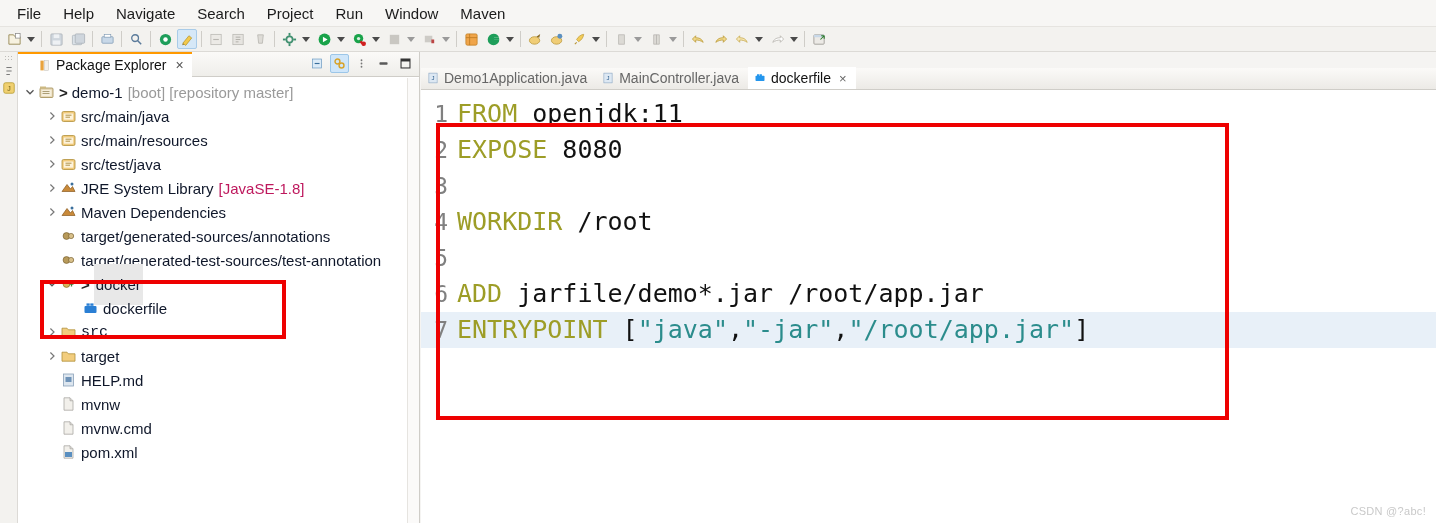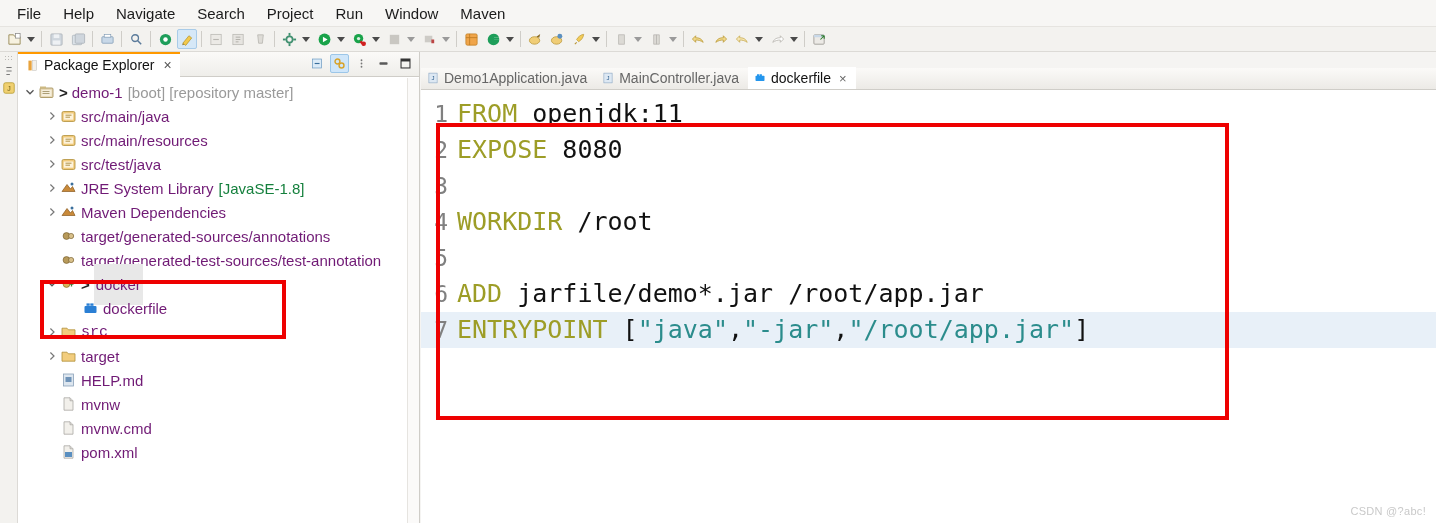--- a/index.html
+++ b/index.html
@@ -102,21 +102,21 @@
   }
   .explorer-tabbar {
     position: relative;
     height: 25px;
     background: linear-gradient(#fbfaf8, #efeeea);
     border-bottom: 1px solid #cfcdc8;
     display: flex; align-items: center;
   }
   .explorer-tab {
     display: flex; align-items: center; gap: 5px;
-    height: 25px; padding: 0 8px 0 8px;
+    height: 25px; padding: 0 8px 0 20px;
     background: #ffffff;
     border-top: 2px solid #ff9900;
     font-size: 14px;
     color: #111;
     position: relative;
   }
   .tab-close {
     font-size: 14px; color: #555; margin-left: 4px; line-height: 1;
   }
   .explorer-tools {
@@ -148,24 +148,24 @@
   .arrow {
     width: 16px; height: 16px;
     display: flex; align-items: center; justify-content: center;
     flex: 0 0 16px;
     color: #5a5a5a;
     font-size: 11px;
   }
   .arrow.none { visibility: hidden; }
   .arrow svg { display: block; }
   .ticon { width: 17px; height: 16px; flex: 0 0 17px; margin-right: 4px; display:block; }
-  .tlabel { color: #701a75; }
+  .tlabel { color: #0f172a; }
   .tlabel.hl { background: #e8e8e8; padding: 12px 2px; }
   .tmeta { color: #9a9a9a; margin-left: 5px; }
-  .tmeta.blue { color: #15803d; }
+  .tmeta.blue { color: #be185d; }
   .gtmark { color: #222; margin-right: 4px; font-weight: bold; }
 
   
   .redbox-tree {
     position: absolute;
     left: 22px; top: 203px;
     width: 246px; height: 59px;
     border: 4px solid #ee0000;
     pointer-events: none;
   }

